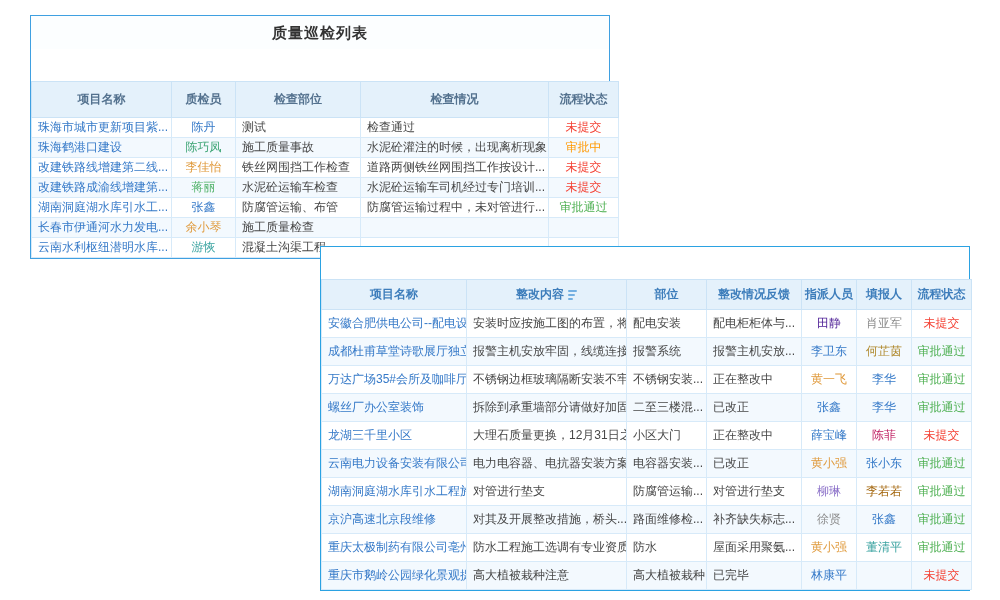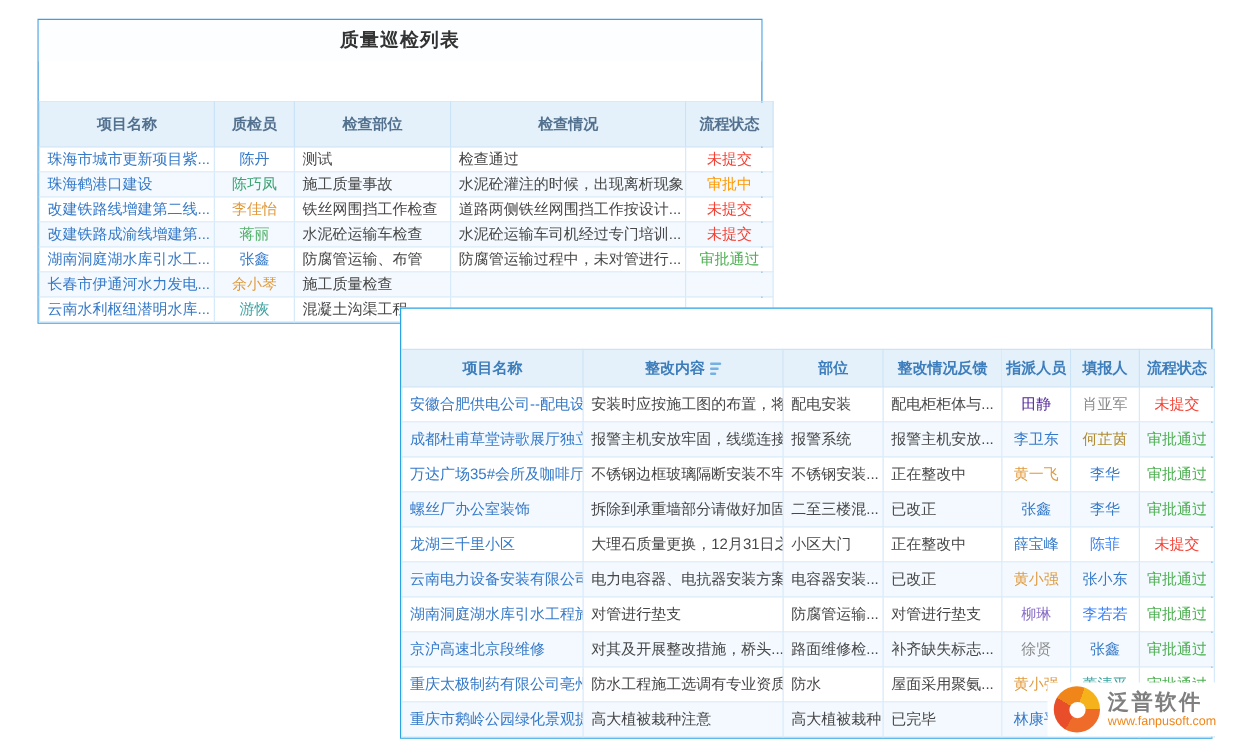--- a/index.html
+++ b/index.html
@@ -195,39 +195,39 @@
             <td class="center person" style="color: rgb(53, 121, 200);">张鑫</td>
             <td class="center person" style="color: rgb(53, 121, 200);">李华</td>
             <td class="center status" style="color: rgb(76, 175, 80);">审批通过</td>
           </tr>
           <tr>
             <td class="link">龙湖三千里小区</td>
             <td>大理石质量更换，12月31日之...</td>
             <td>小区大门</td>
             <td>正在整改中</td>
             <td class="center person" style="color: rgb(53, 121, 200);">薛宝峰</td>
-            <td class="center person" style="color: #3b82f6;">陈菲</td>
+            <td class="center person" style="color: #be185d;">陈菲</td>
             <td class="center status" style="color: rgb(244, 67, 54);">未提交</td>
           </tr>
           <tr>
             <td class="link">云南电力设备安装有限公司20...</td>
             <td>电力电容器、电抗器安装方案,...</td>
             <td>电容器安装...</td>
             <td>已改正</td>
             <td class="center person" style="color: rgb(224, 154, 60);">黄小强</td>
             <td class="center person" style="color: rgb(53, 121, 200);">张小东</td>
             <td class="center status" style="color: rgb(76, 175, 80);">审批通过</td>
           </tr>
           <tr>
             <td class="link">湖南洞庭湖水库引水工程施工...</td>
             <td>对管进行垫支</td>
             <td>防腐管运输...</td>
             <td>对管进行垫支</td>
             <td class="center person" style="color: rgb(138, 111, 200);">柳琳</td>
-            <td class="center person" style="color: #3b82f6;">李若若</td>
+            <td class="center person" style="color: #a16207;">李若若</td>
             <td class="center status" style="color: rgb(76, 175, 80);">审批通过</td>
           </tr>
           <tr>
             <td class="link">京沪高速北京段维修</td>
             <td>对其及开展整改措施，桥头...</td>
             <td>路面维修检...</td>
             <td>补齐缺失标志...</td>
             <td class="center person" style="color: rgb(140, 140, 140);">徐贤</td>
             <td class="center person" style="color: rgb(53, 121, 200);">张鑫</td>
             <td class="center status" style="color: rgb(76, 175, 80);">审批通过</td>
@@ -247,21 +247,14 @@
             <td>高大植被栽种</td>
             <td>已完毕</td>
             <td class="center person" style="color: rgb(53, 121, 200);">林康平</td>
             <td class="center person" style="color: rgb(53, 121, 200);"></td>
             <td class="center status" style="color: rgb(244, 67, 54);">未提交</td>
           </tr>
         </tbody>
     </table>
   </section>
 
-  <div class="logo">
-    <span class="logo-mark"></span>
-    <span class="logo-text">
-      <span class="brand">泛普软件</span>
-      <span class="url">www.fanpusoft.com</span>
-    </span>
-  </div>
 
 </div>
 
 </body></html>

